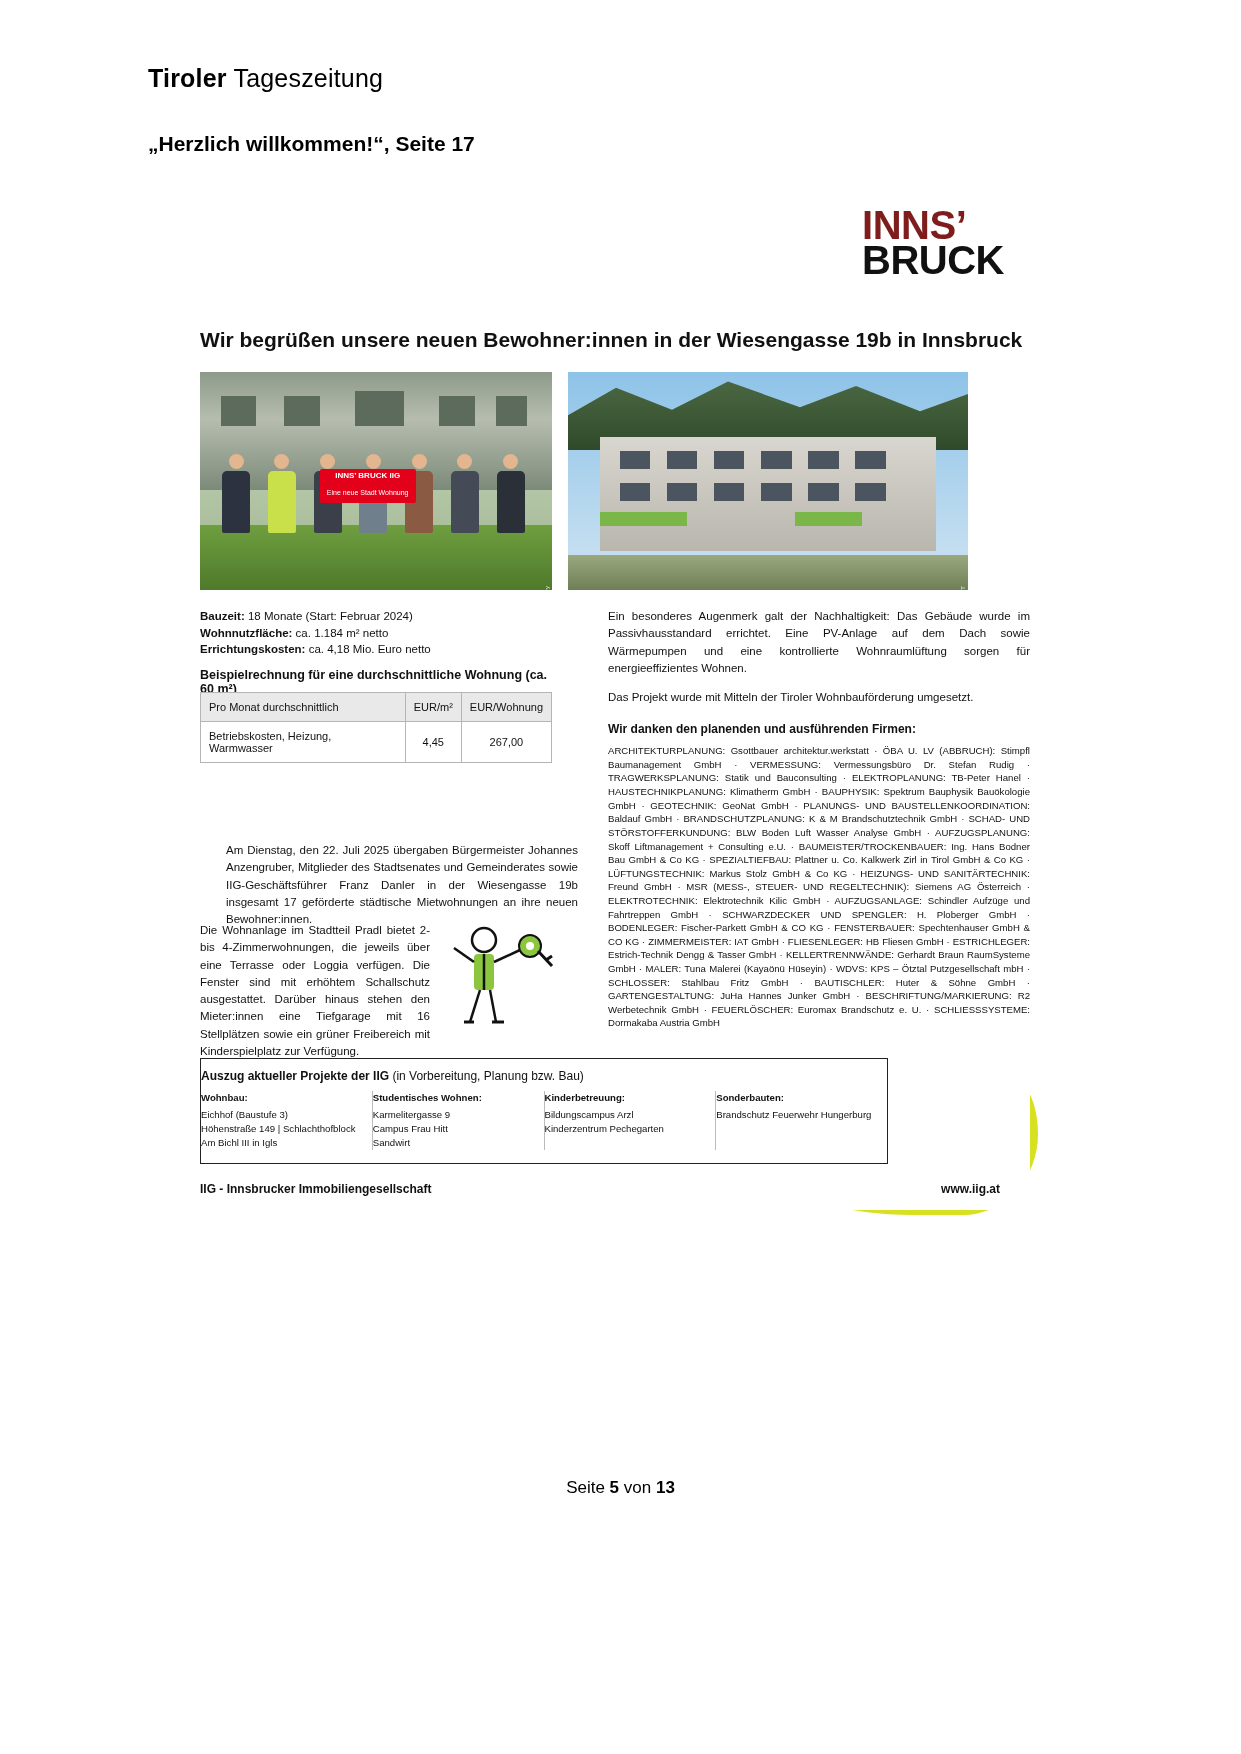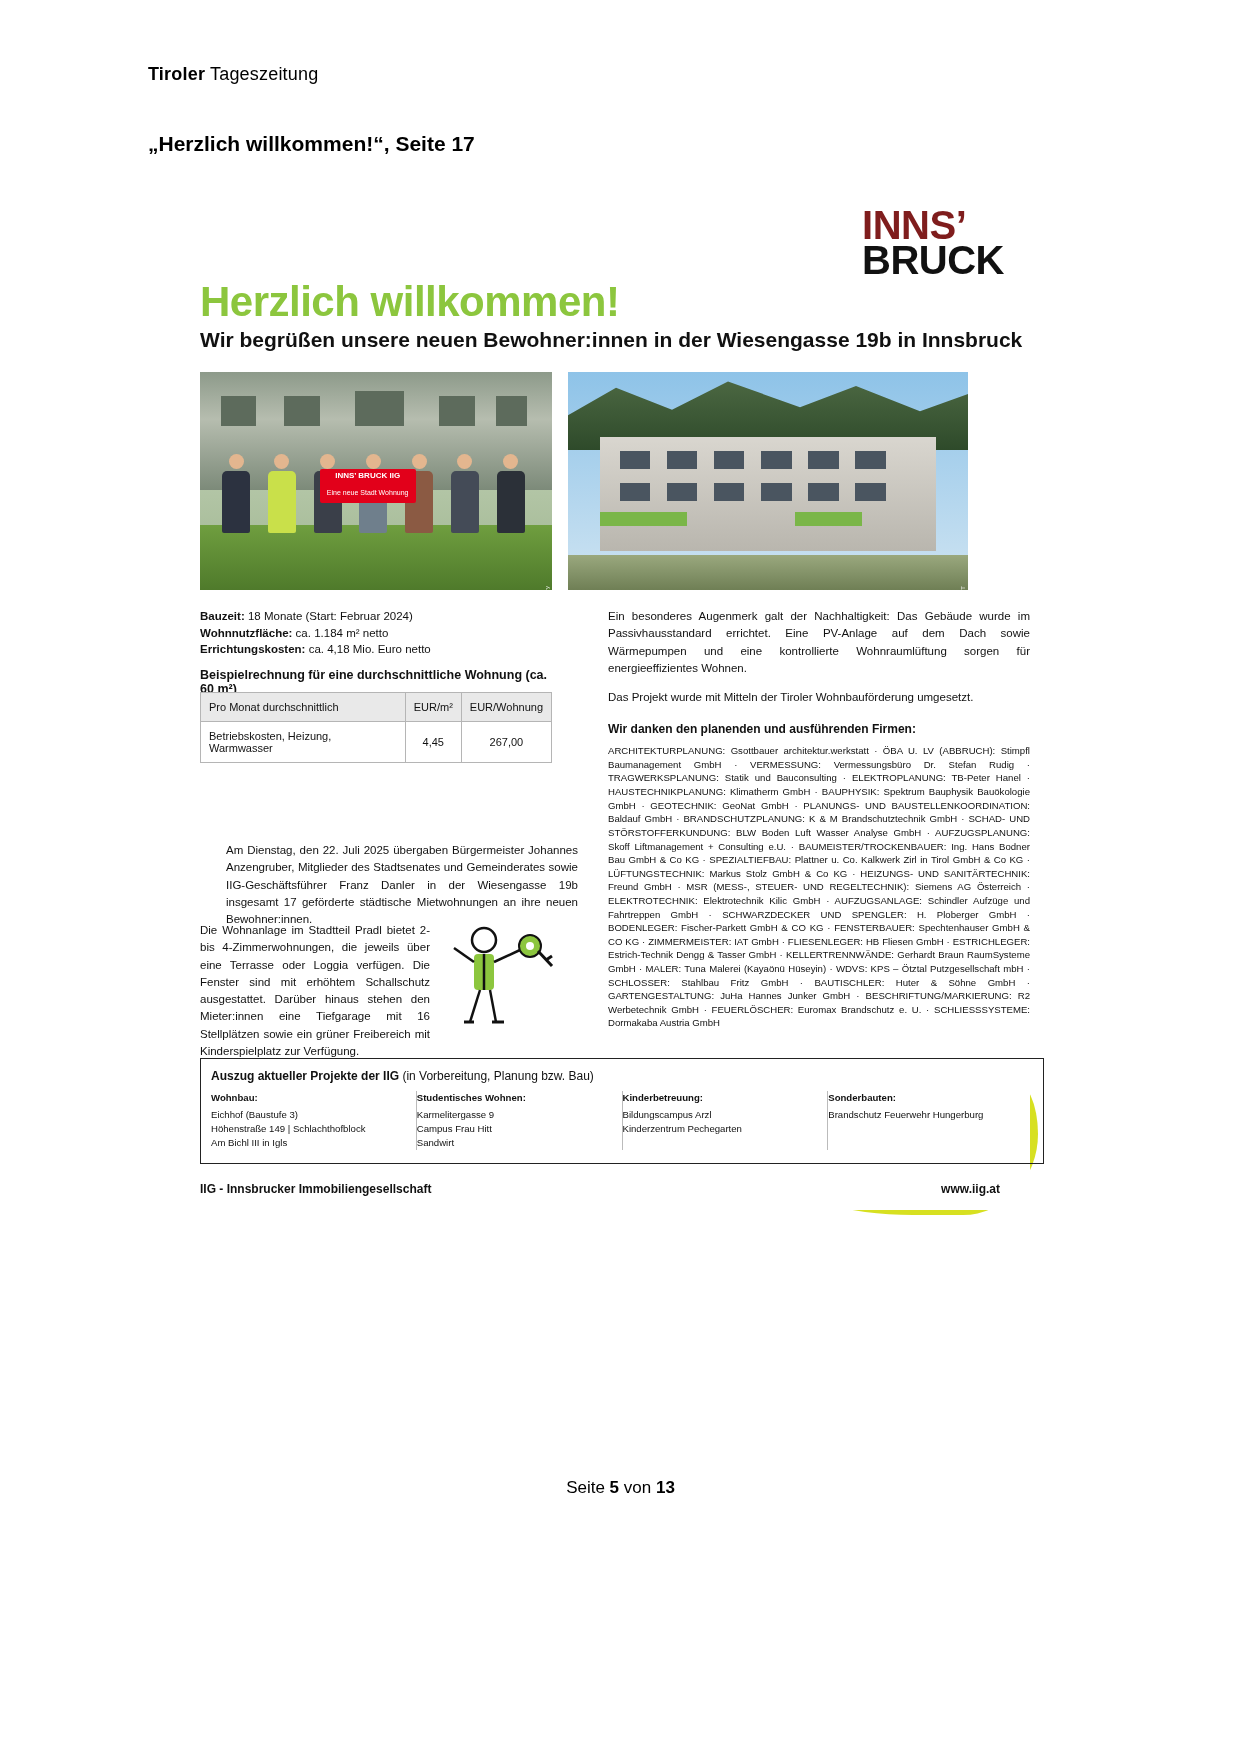--- a/index.html
+++ b/index.html
@@ -12,21 +12,21 @@
     position:relative;
     overflow:hidden;
   }
   .page {
     position:relative;
     width:1241px; height:1754px;
     padding: 0;
   }
   .doc-header {
     position:absolute; left:148px; top:64px;
-    font-size:18px; letter-spacing:0.2px;
+    font-size:25px; letter-spacing:0.2px;
   }
   .doc-header .bold { font-weight:bold; }
   .doc-title {
     position:absolute; left:148px; top:132px;
     font-size:21px; font-weight:bold;
   }
   .footer {
     position:absolute; left:0; right:0; top:1478px;
     text-align:center; font-size:17px;
   }
@@ -141,23 +141,23 @@
     font-size:11.5px; line-height:1.5; text-align:justify;
   }
   .col-right .sp { margin-top:12px; display:block; }
   .firms-title { margin-top:14px; font-weight:bold; display:block; font-size:12px; }
   .firms {
     margin-top:6px;
     font-size:9.6px; line-height:1.42; text-align:justify;
   }
 
   .projects-box {
-    position:absolute; left:0px; top:858px; width:844px; height:106px;
+    position:absolute; left:0px; top:858px; width:688px; height:106px;
     border:1px solid #222;
-    padding:10px 10px;
+    padding:10px 0;
   }
   .projects-box .pb-title { font-size:12px; font-weight:bold; margin-bottom:8px; }
   .projects-box .pb-title span.reg { font-weight:normal; }
   .pb-cols { display:flex; }
   .pb-col { flex:1; padding-right:10px; border-right:1px solid #bbb; font-size:9.6px; line-height:1.45; }
   .pb-col:last-child { border-right:none; }
   .pb-col .h { font-weight:bold; display:block; margin-bottom:3px; }
 
   .ad-footer-left {
     position:absolute; left:0px; top:982px;
@@ -187,21 +187,20 @@
 
   <div class="ad">
 
     <div class="blob"></div>
 
     <div class="ad-logo">
       <div class="red">INNS’</div>
       <div class="blk">BRUCK</div>
     </div>
 
-    <div class="ad-h1">Herzlich willkommen!</div>
     <div class="ad-h2">Wir begrüßen unsere neuen Bewohner:innen in der Wiesengasse 19b in Innsbruck</div>
 
     <div class="photo photo1">
       <div class="ph1-sky"></div>
       <div class="ph1-bld">
         <div class="ph1-win" style="left:6%;top:20%;width:10%;height:26%"></div>
         <div class="ph1-win" style="left:24%;top:20%;width:10%;height:26%"></div>
         <div class="ph1-win" style="left:44%;top:16%;width:14%;height:30%"></div>
         <div class="ph1-win" style="left:68%;top:20%;width:10%;height:26%"></div>
         <div class="ph1-win" style="left:84%;top:20%;width:9%;height:26%"></div>

